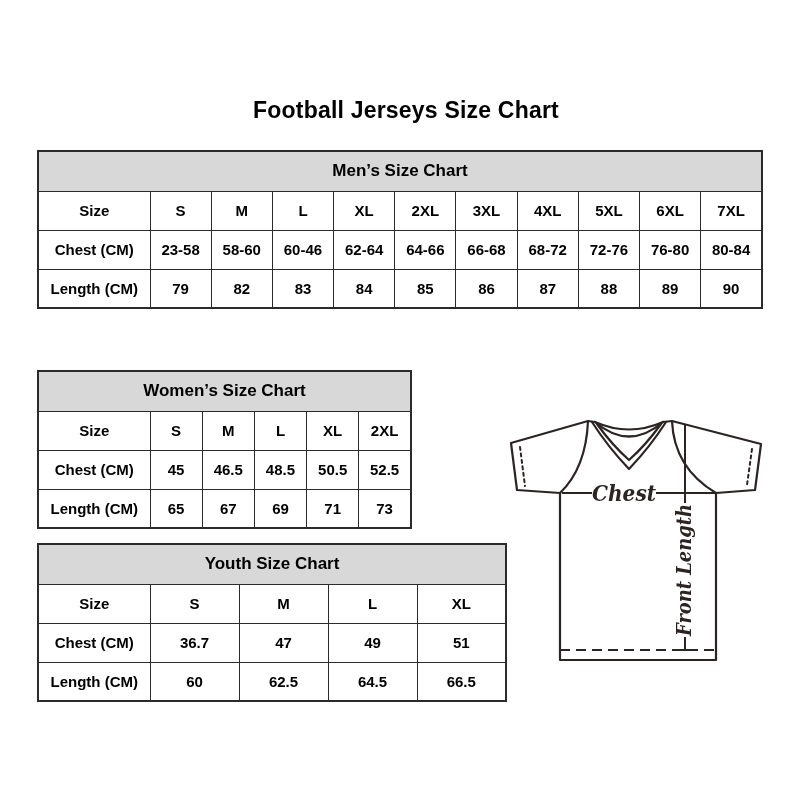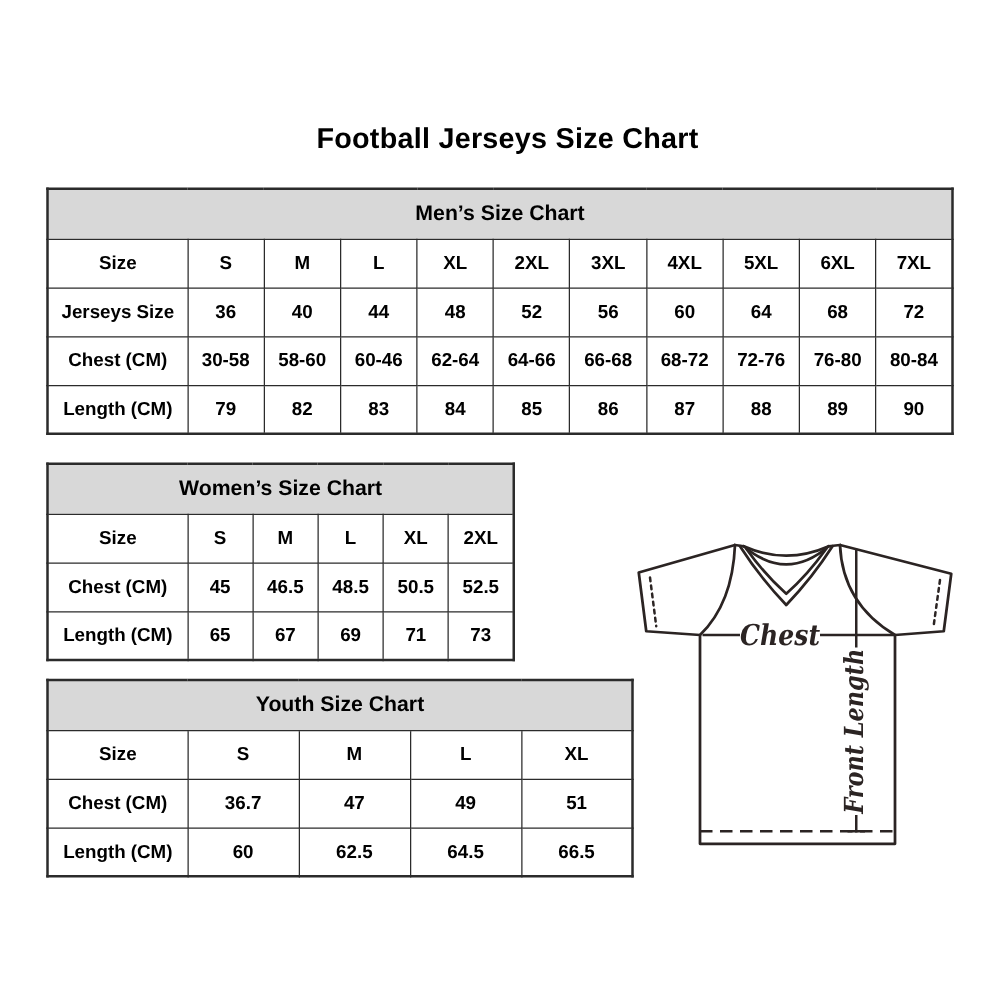--- a/index.html
+++ b/index.html
@@ -25,21 +25,21 @@
     background:var(--header_bg, #d8d8d8);
     font-size:17px; height:40px;
   }
   table.size-table tbody th, table.size-table tbody td {
     font-size:15px; height:39px; background:#fff;
   }
   table.men   { left:37px; top:150px; width:726px; }
   table.women { left:37px; top:370px; width:375px; }
   table.youth { left:37px; top:543px; width:470px; }
 
-  .jersey-wrap { position:absolute; left:505px; top:428px; width:262px; height:252px; }
+  .jersey-wrap { position:absolute; left:505px; top:413px; width:262px; height:252px; }
   .measure-text {
     font-family:"DejaVu Serif", serif;
     font-style:italic; font-weight:bold;
     fill:var(--line, #2b2423);
   }
 </style>
 </head>
 <body>
 
 <div class="page-title">Football Jerseys Size Chart</div>
@@ -71,35 +71,22 @@
         <td>L</td>
         <td>XL</td>
         <td>2XL</td>
         <td>3XL</td>
         <td>4XL</td>
         <td>5XL</td>
         <td>6XL</td>
         <td>7XL</td>
       </tr>
       <tr>
-        <th>Jerseys Size</th>
-        <td>36</td>
-        <td>40</td>
-        <td>44</td>
-        <td>48</td>
-        <td>52</td>
-        <td>56</td>
-        <td>60</td>
-        <td>64</td>
-        <td>68</td>
-        <td>72</td>
-      </tr>
-      <tr>
         <th>Chest (CM)</th>
-        <td>30-58</td>
+        <td>23-58</td>
         <td>58-60</td>
         <td>60-46</td>
         <td>62-64</td>
         <td>64-66</td>
         <td>66-68</td>
         <td>68-72</td>
         <td>72-76</td>
         <td>76-80</td>
         <td>80-84</td>
       </tr>

